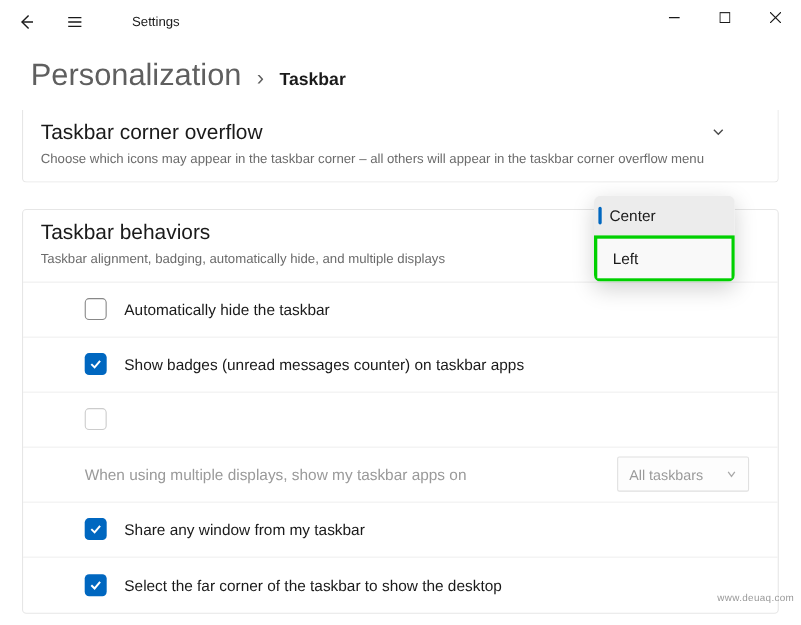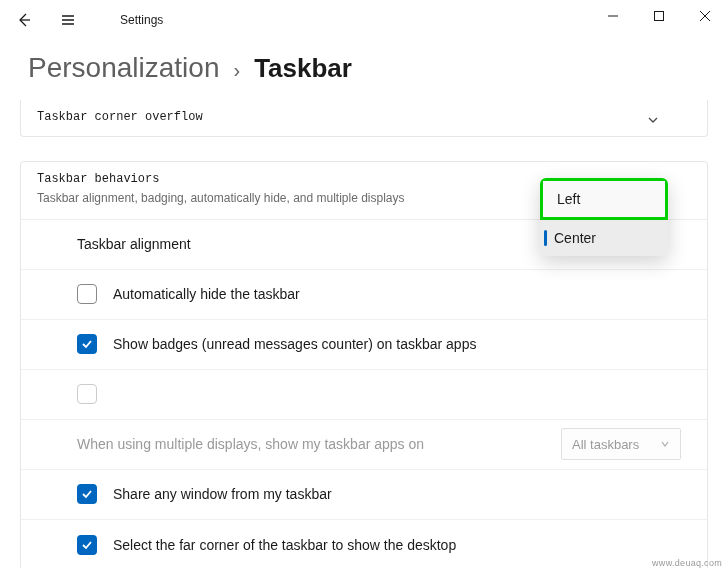--- a/index.html
+++ b/index.html
@@ -6,44 +6,44 @@
     body { width: 728px; height: 568px; background: #fff; position: relative; overflow: hidden; }
     .titlebar { height: 40px; display: flex; align-items: center; padding: 0 8px; }
     .titlebar-left { display: flex; align-items: center; gap: 12px; }
     .back-btn, .menu-btn { width: 32px; height: 32px; display: flex; align-items: center; justify-content: center; border-radius: 4px; }
     .title-text { font-size: 12px; color: #1a1a1a; margin-left: 24px; }
     .win-controls { position: absolute; right: 0; top: 0; display: flex; }
     .win-btn { width: 46px; height: 32px; display: flex; align-items: center; justify-content: center; }
     .breadcrumb { padding: 12px 28px 16px; display: flex; align-items: baseline; gap: 14px; }
     .crumb-parent { font-size: 28px; font-weight: 400; color: #5f5f5f; }
     .crumb-sep { font-size: 20px; color: #5f5f5f; }
-    .crumb-current { font-size: 26px; font-weight: 600; color: #1a1a1a; }
+    .crumb-current { font-size: 16px; font-weight: 600; color: #1a1a1a; }
     .panel { margin: 0 20px; border: 1px solid #e6e6e6; border-radius: 4px; background: #fff; }
     .panel-overflow { border-top: none; border-top-left-radius: 0; border-top-right-radius: 0; margin-bottom: 24px; }
     .panel-header { padding: 10px 16px 12px; position: relative; }
-    .panel-title { font-size: 12px; color: #1a1a1a; font-family: Liberation Mono, monospace; }
+    .panel-title { font-size: 19px; color: #1a1a1a; }
     .panel-desc { font-size: 12px; color: #6b6b6b; margin-top: 4px; line-height: 1.4; }
     .chevron { position: absolute; right: 48px; top: 14px; }
     .panel-body { border-top: 1px solid #eee; }
     .row { display: flex; align-items: center; padding: 14px 16px 14px 56px; border-bottom: 1px solid #f0f0f0; font-size: 14px; color: #1a1a1a; position: relative; min-height: 50px; }
     .row:last-child { border-bottom: none; }
     .row-alignment { padding-left: 56px; justify-content: space-between; }
     .row-disabled { color: #9a9a9a; }
     .checkbox { width: 20px; height: 20px; border-radius: 4px; margin-right: 14px; flex-shrink: 0; display: flex; align-items: center; justify-content: center; position: absolute; left: 56px; }
     .checkbox.unchecked { border: 1.5px solid #888; background: #fff; }
     .checkbox.checked { background: #0067c0; }
     .checkbox.disabled-check { border: 1.5px solid #ccc; background: #fff; }
     .row-withcheck { padding-left: 92px; }
     .dropdown-box { position: absolute; right: 26px; top: 50%; transform: translateY(-50%); width: 120px; height: 32px; border: 1px solid #e0e0e0; border-radius: 2px; display: flex; align-items: center; padding: 0 10px; color: #9a9a9a; font-size: 13px; justify-content: space-between; background: #fdfdfd; }
     .popup { position: absolute; left: 540px; top: 178px; width: 128px; background: #f9f9f9; border-radius: 6px; box-shadow: 0 6px 20px rgba(0,0,0,0.18); overflow: hidden; z-index: 100; }
     .popup-item { padding: 10px 14px; font-size: 14px; color: #1a1a1a; position: relative; }
     .popup-item.highlighted { border: 3px solid #00d000; }
     .popup-item.selected::before { content: ""; position: absolute; left: 4px; top: 50%; transform: translateY(-50%); width: 3px; height: 16px; background: #0067c0; border-radius: 2px; }
     .popup-item.selected { background: #ececec; }
-    .watermark { position: absolute; right: 6px; bottom: 0; font-size: 9px; color: #999; letter-spacing: 0.3px; }
+    .watermark { position: absolute; right: 6px; bottom: 20px; font-size: 9px; color: #999; letter-spacing: 0.3px; }
     svg { display: block; }
   </style>
 </head>
 <body>
 
 <div class="titlebar">
   <div class="titlebar-left">
     <div class="back-btn">
       <svg width="16" height="16" viewBox="0 0 16 16">
           <path d="M10 2 L4 8 L10 14" stroke="#1a1a1a" stroke-width="1.3" fill="none"></path>
@@ -78,42 +78,40 @@
 
 <div class="breadcrumb">
   <span class="crumb-parent">Personalization</span>
   <span class="crumb-sep">›</span>
   <span class="crumb-current">Taskbar</span>
 </div>
 
 <div class="panel panel-overflow">
   <div class="panel-header">
     <div class="panel-title">Taskbar corner overflow</div>
+    <div class="panel-desc">Choose which icons may appear in the taskbar corner – all others will appear in the taskbar corner overflow menu</div>
     <div class="chevron">
         <svg width="12" height="12" viewBox="0 0 12 12">
           <path d="M2 4 L6 8 L10 4" stroke="#4a4a4a" stroke-width="1.3" fill="none"></path>
         </svg>
       </div>
   </div>
 </div>
 
 <div class="panel">
   <div class="panel-header">
     <div class="panel-title">Taskbar behaviors</div>
     <div class="panel-desc">Taskbar alignment, badging, automatically hide, and multiple displays</div>
     <div class="chevron">
         <svg width="12" height="12" viewBox="0 0 12 12">
           <path d="M2 8 L6 4 L10 8" stroke="#4a4a4a" stroke-width="1.3" fill="none"></path>
         </svg>
       </div>
   </div>
   <div class="panel-body">
-    <div class="row row-alignment">
-      <span>Taskbar alignment</span>
-    </div>
     <div class="row row-withcheck">
       <div class="checkbox unchecked"></div>
       <span>Automatically hide the taskbar</span>
     </div>
     <div class="row row-withcheck">
       <div class="checkbox checked">
           <svg width="12" height="12" viewBox="0 0 12 12">
             <path d="M2 6 L5 9 L10 3" stroke="#fff" stroke-width="1.8" fill="none"></path>
           </svg>
         </div>
@@ -144,17 +142,17 @@
           <svg width="12" height="12" viewBox="0 0 12 12">
             <path d="M2 6 L5 9 L10 3" stroke="#fff" stroke-width="1.8" fill="none"></path>
           </svg>
         </div>
       <span>Select the far corner of the taskbar to show the desktop</span>
     </div>
   </div>
 </div>
 
 <div class="popup">
+  <div class="popup-item selected">Center</div>
   <div class="popup-item highlighted">Left</div>
-  <div class="popup-item selected">Center</div>
 </div>
 
 <div class="watermark">www.deuaq.com</div>
 
 </body></html>

